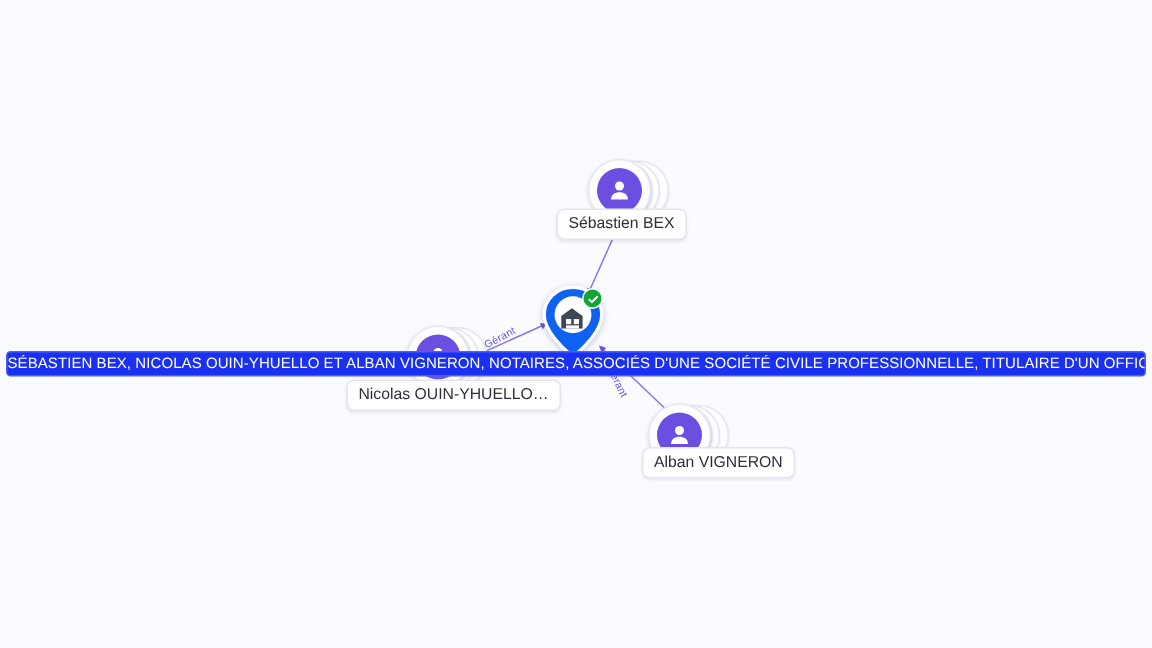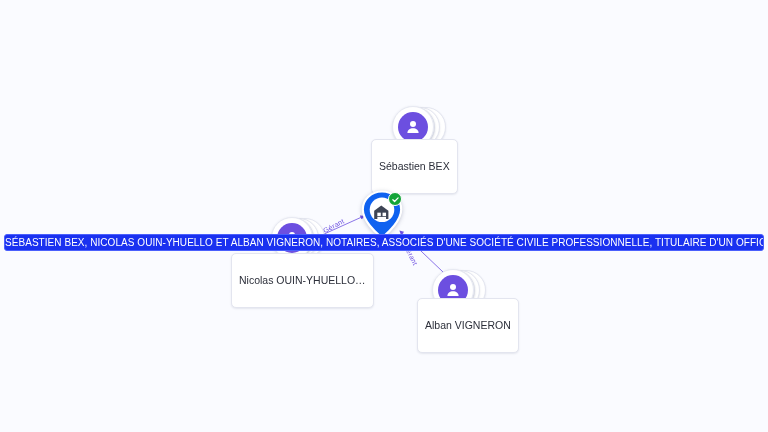--- a/index.html
+++ b/index.html
@@ -81,21 +81,21 @@
   
   .node-label {
     position: absolute;
     background: #ffffff;
     border: 1px solid #e3e5ef;
     border-radius: 5px;
     box-shadow: 0 1px 2px rgba(40,50,90,0.10);
     color: #2c2f3a;
     font-size: 10.5px;
     line-height: 13px;
-    padding: 20px 7px;
+    padding: 3px 7px;
     white-space: nowrap;
     font-family: "Liberation Sans", sans-serif;
   }
 
   
   #company-node {
     position: absolute;
     left: 361px;
     top: 190px;
     width: 42px;
@@ -235,21 +235,21 @@
     <div class="ring r1"></div>
     <div class="avatar-wrap">
       <div class="avatar">
         <svg width="18" height="18" viewBox="0 0 24 24" aria-hidden="true">
           <circle cx="12" cy="8" r="4" fill="#ffffff"></circle>
           <path d="M4.5 20c0-4.2 3.4-6.4 7.5-6.4s7.5 2.2 7.5 6.4z" fill="#ffffff"></path>
         </svg>
       </div>
     </div>
   </div>
-  <div class="node-label" style="left:417px; top:298px;">Alban VIGNERON</div>
+  <div class="node-label" style="left:428px; top:298px;">Alban VIGNERON</div>
 
   <div id="company-node">
     <svg class="pin-outer" viewBox="0 0 42 48" aria-hidden="true">
       <path d="M21 1.5 C10.2 1.5 1.8 9.6 1.8 19.6 C1.8 30.5 14.3 42.2 19.3 46.3
                C20.3 47.1 21.7 47.1 22.7 46.3 C27.7 42.2 40.2 30.5 40.2 19.6
                C40.2 9.6 31.8 1.5 21 1.5 Z" fill="#0f62f0" stroke="#ffffff" stroke-width="2.2"></path>
       <circle cx="21" cy="19.8" r="12.3" fill="#ffffff"></circle>
       <g transform="translate(11.6,11.6) scale(0.79)">
         <path d="M2 22 L2 11.5 L11 5 L20 11.5 L20 22 Z" fill="#3e4555"></path>
         <rect x="6" y="14" width="4.4" height="4.4" fill="#ffffff"></rect>

